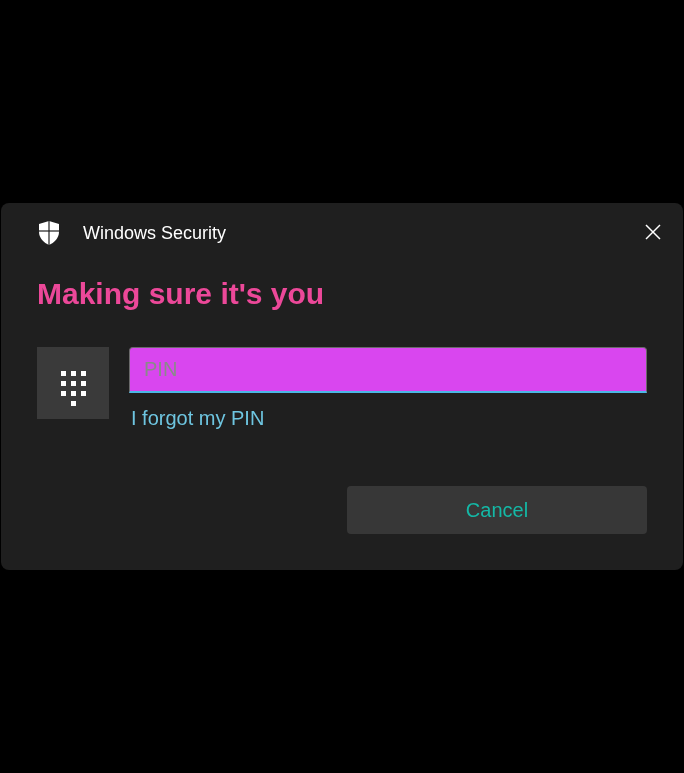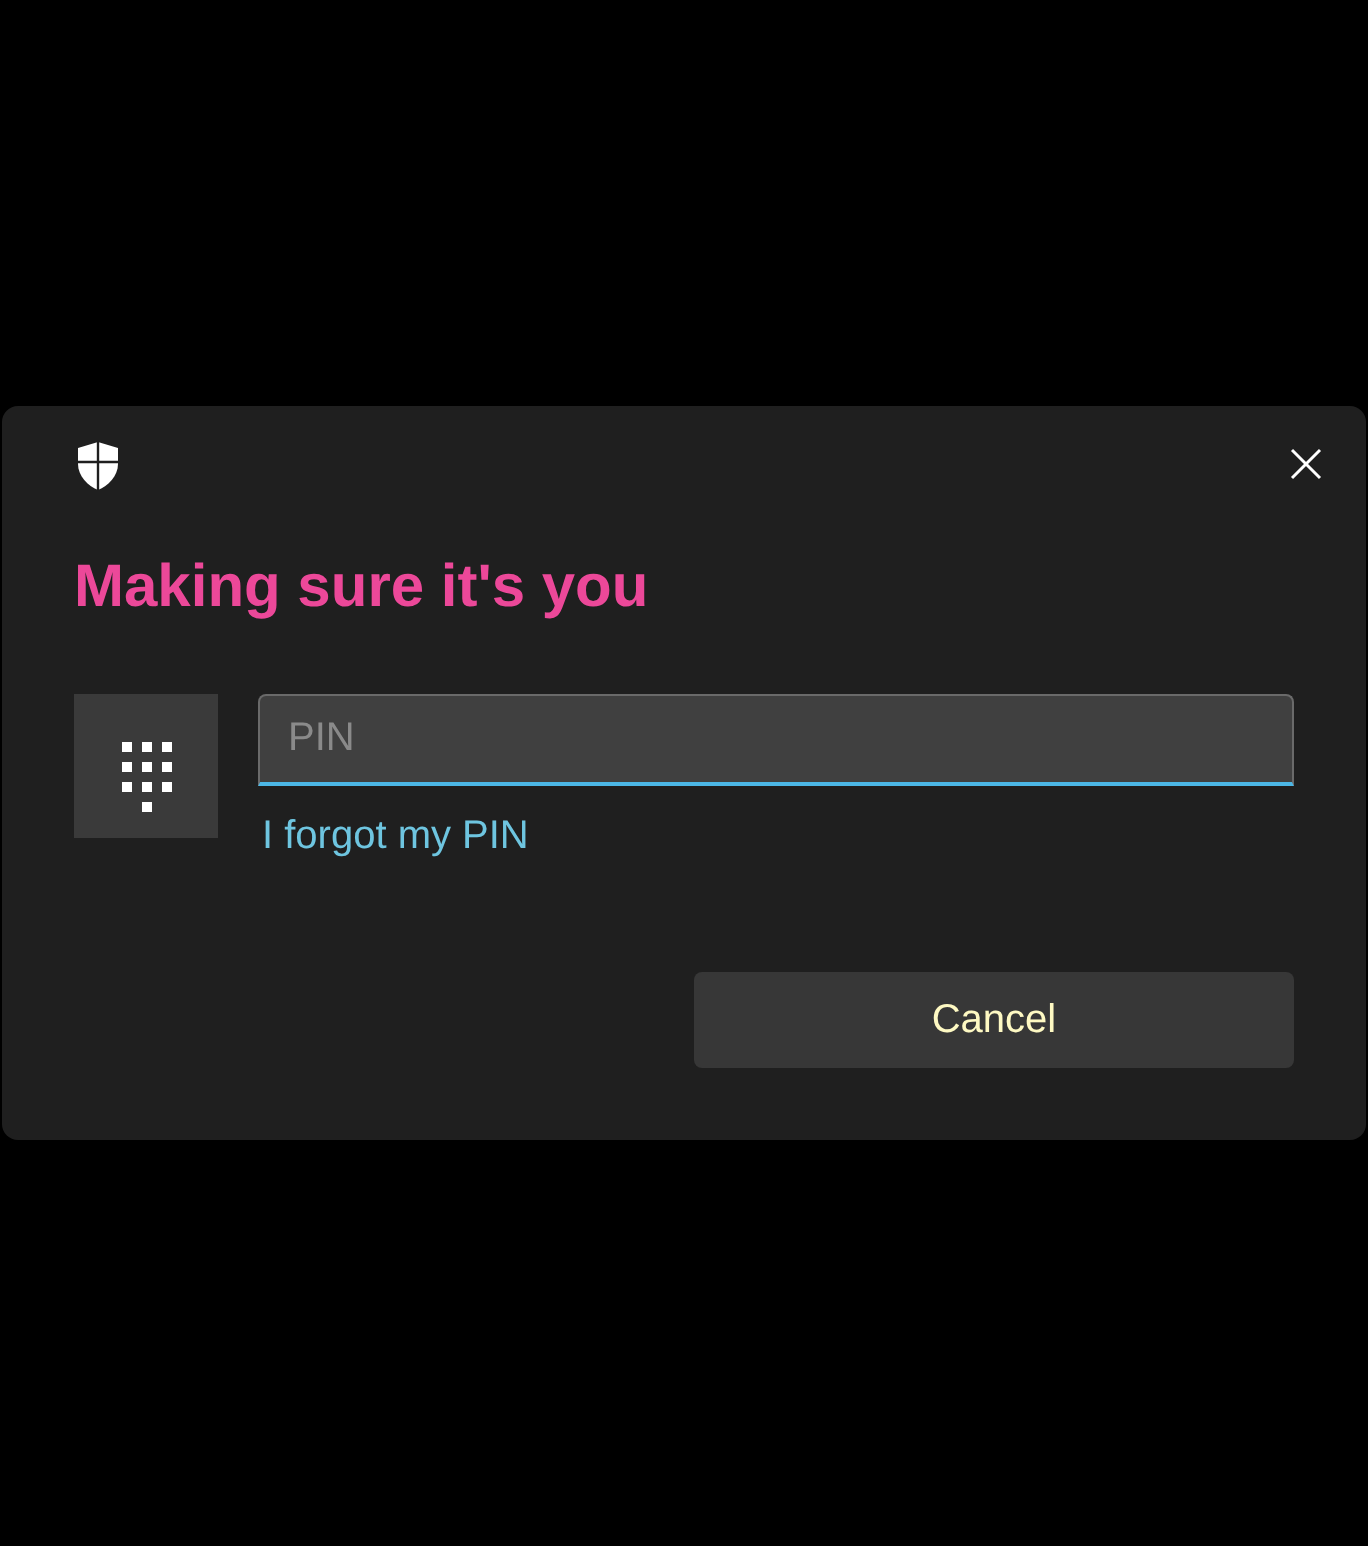--- a/index.html
+++ b/index.html
@@ -108,21 +108,21 @@
     }
     .pin-column {
       flex: 1;
       display: flex;
       flex-direction: column;
       gap: 14px;
     }
     .pin-input {
       width: 100%;
       height: 46px;
-      background: #404040;
+      background: #d946ef;
       border: 1px solid #6a6a6a;
       border-bottom: 2px solid #4cb7e6;
       border-radius: 4px 4px 0 0;
       padding: 0 14px;
       font-size: 20px;
       color: #ffffff;
       outline: none;
     }
     .pin-input::placeholder {
       color: #8a8a8a;
@@ -137,21 +137,21 @@
     .button-row {
       display: flex;
       justify-content: flex-end;
     }
     .cancel-button {
       width: 300px;
       height: 48px;
       background: #373737;
       border: none;
       border-radius: 4px;
-      color: #fef9c3;
+      color: #14b8a6;
       font-size: 20px;
       font-weight: 400;
       cursor: pointer;
       font-family: inherit;
     }
   </style>
 </head>
 <body>
 
 <div class="dialog">
@@ -167,20 +167,21 @@
   <div class="dialog-header">
     <div class="shield-container">
       <span class="shield-icon">
         <svg viewBox="0 0 24 26">
           <path d="M12 1 L22 4 L22 12 C22 18 17 23 12 25 C7 23 2 18 2 12 L2 4 Z" fill="#ffffff"></path>
           <line x1="12" y1="1" x2="12" y2="25" stroke="#1f1f1f" stroke-width="1.2"></line>
           <line x1="2" y1="11" x2="22" y2="11" stroke="#1f1f1f" stroke-width="1.2"></line>
         </svg>
       </span>
     </div>
+    <div class="window-title">Windows Security</div>
   </div>
 
   <h1 class="dialog-title">Making sure it's you</h1>
 
   <div class="pin-row">
     <div class="keypad-tile">
       <div class="keypad-icon">
         <div class="keypad-dot"></div>
         <div class="keypad-dot"></div>
         <div class="keypad-dot"></div>

